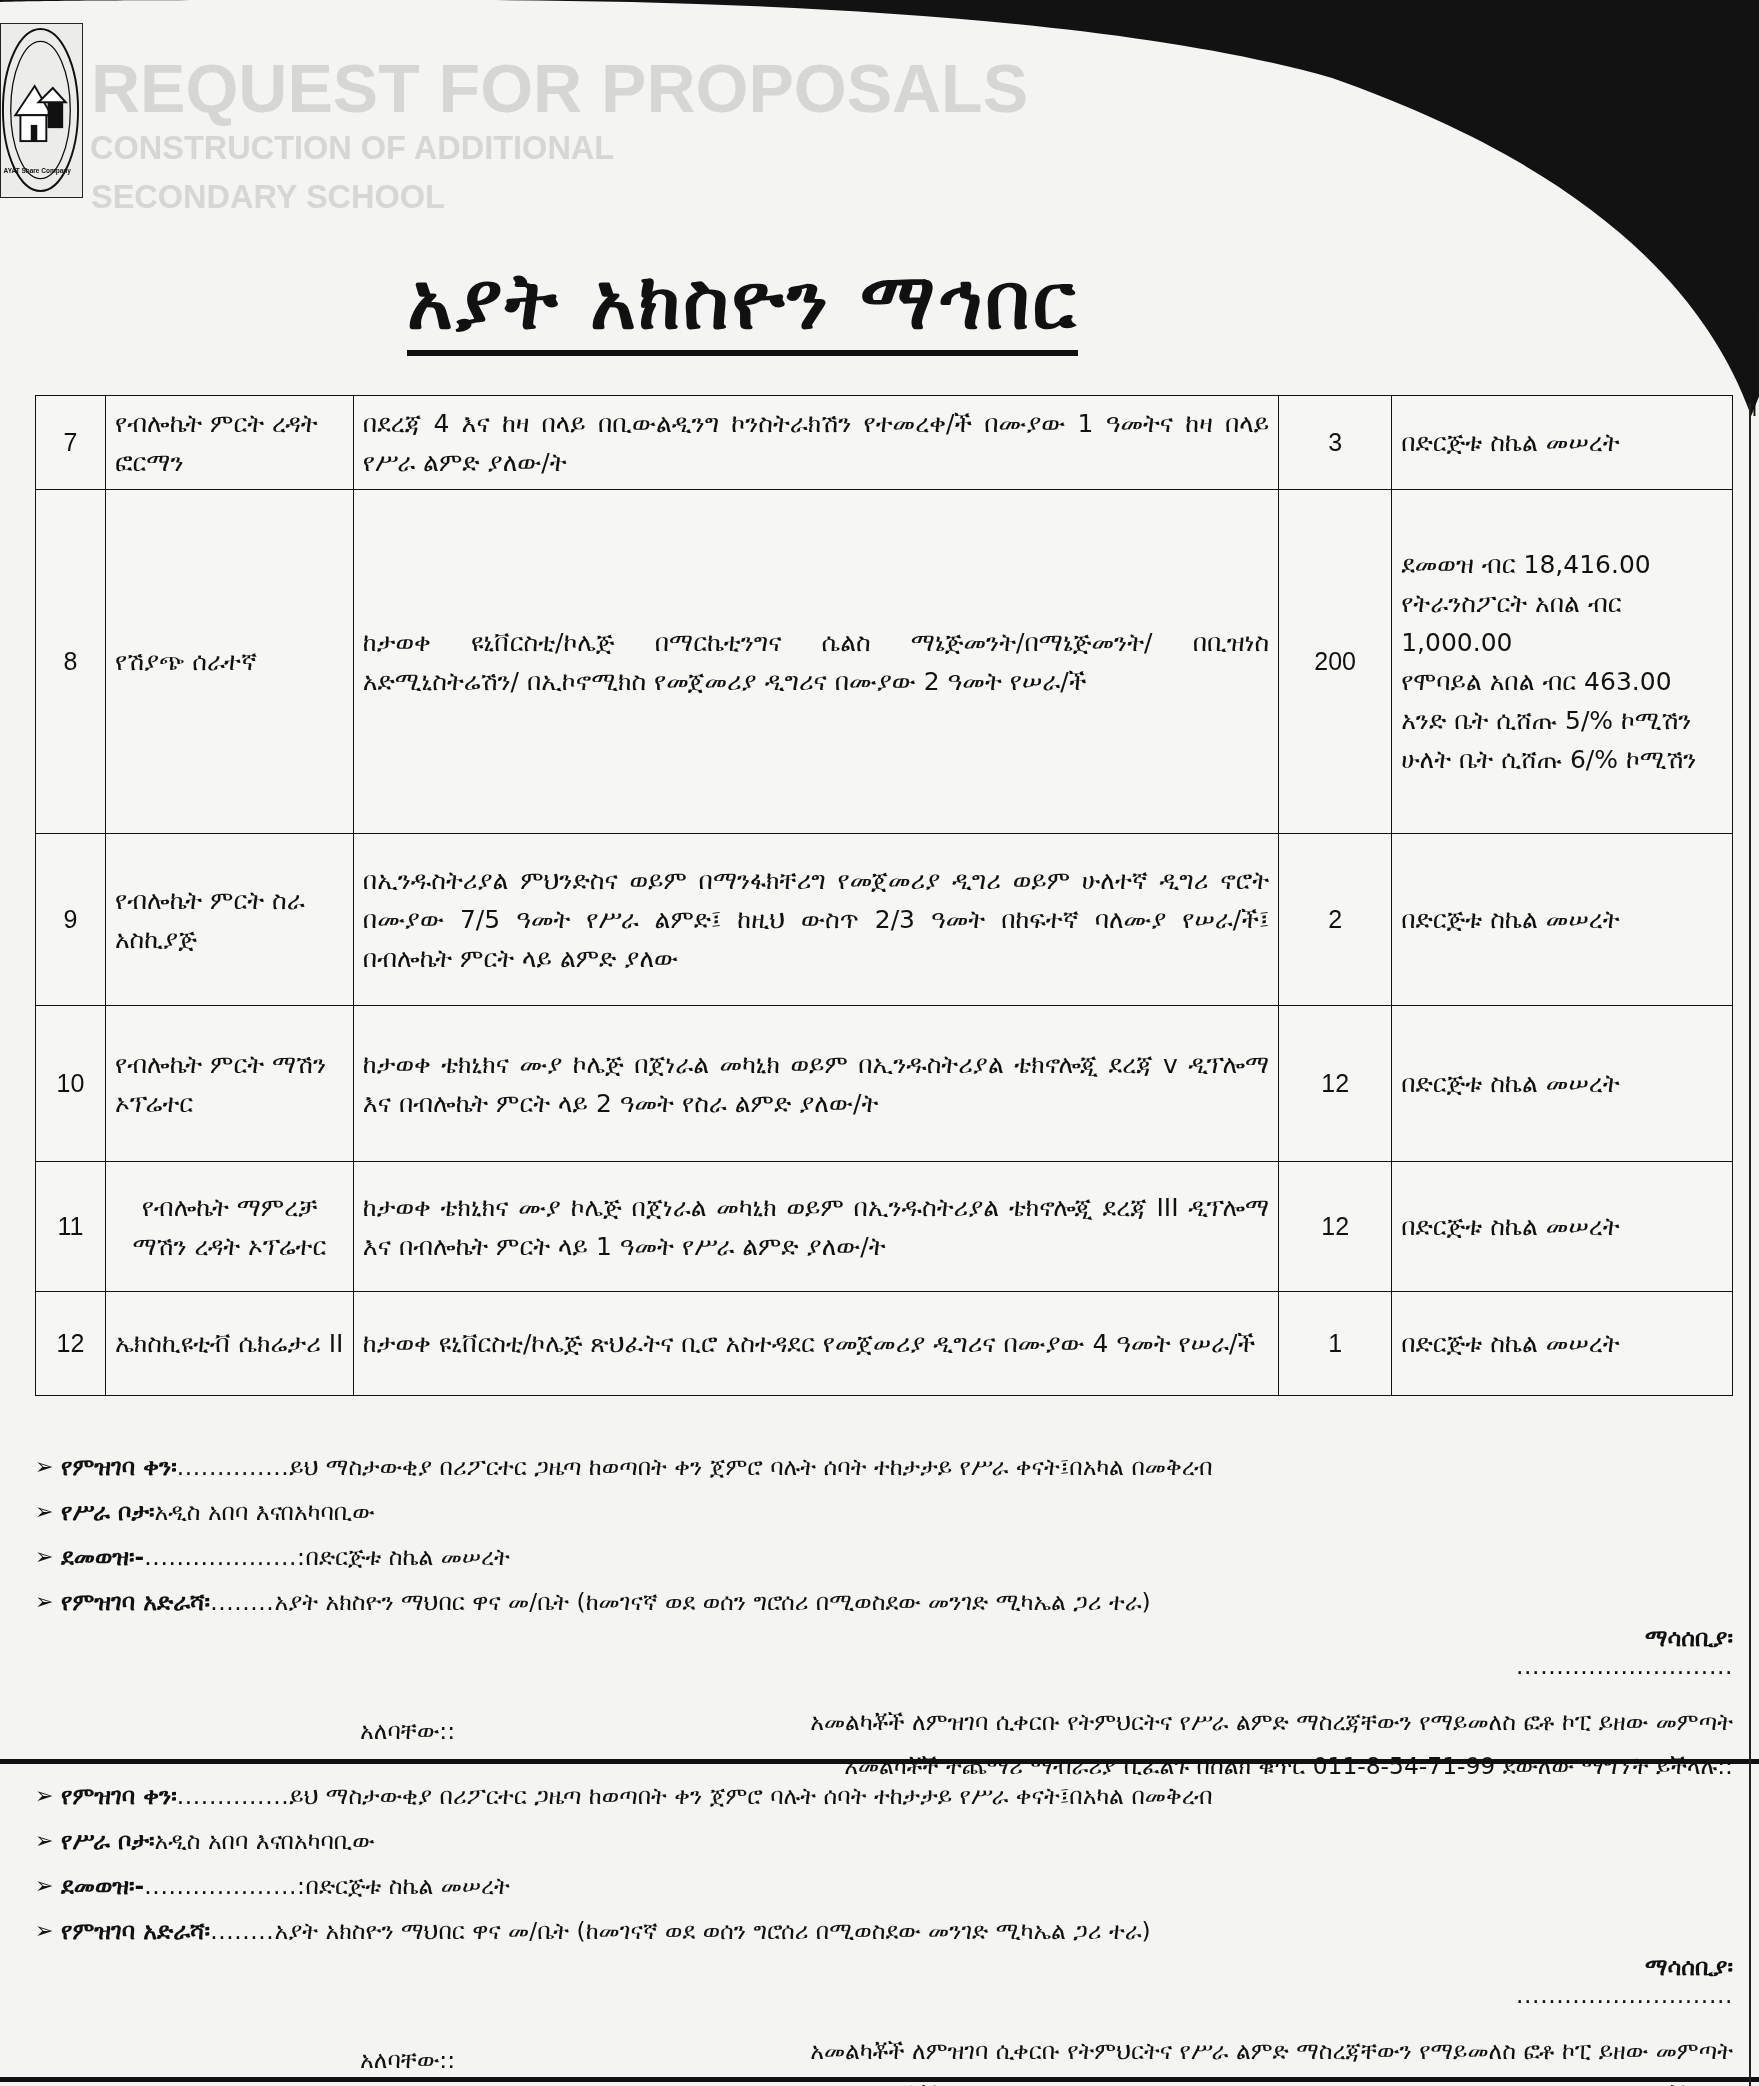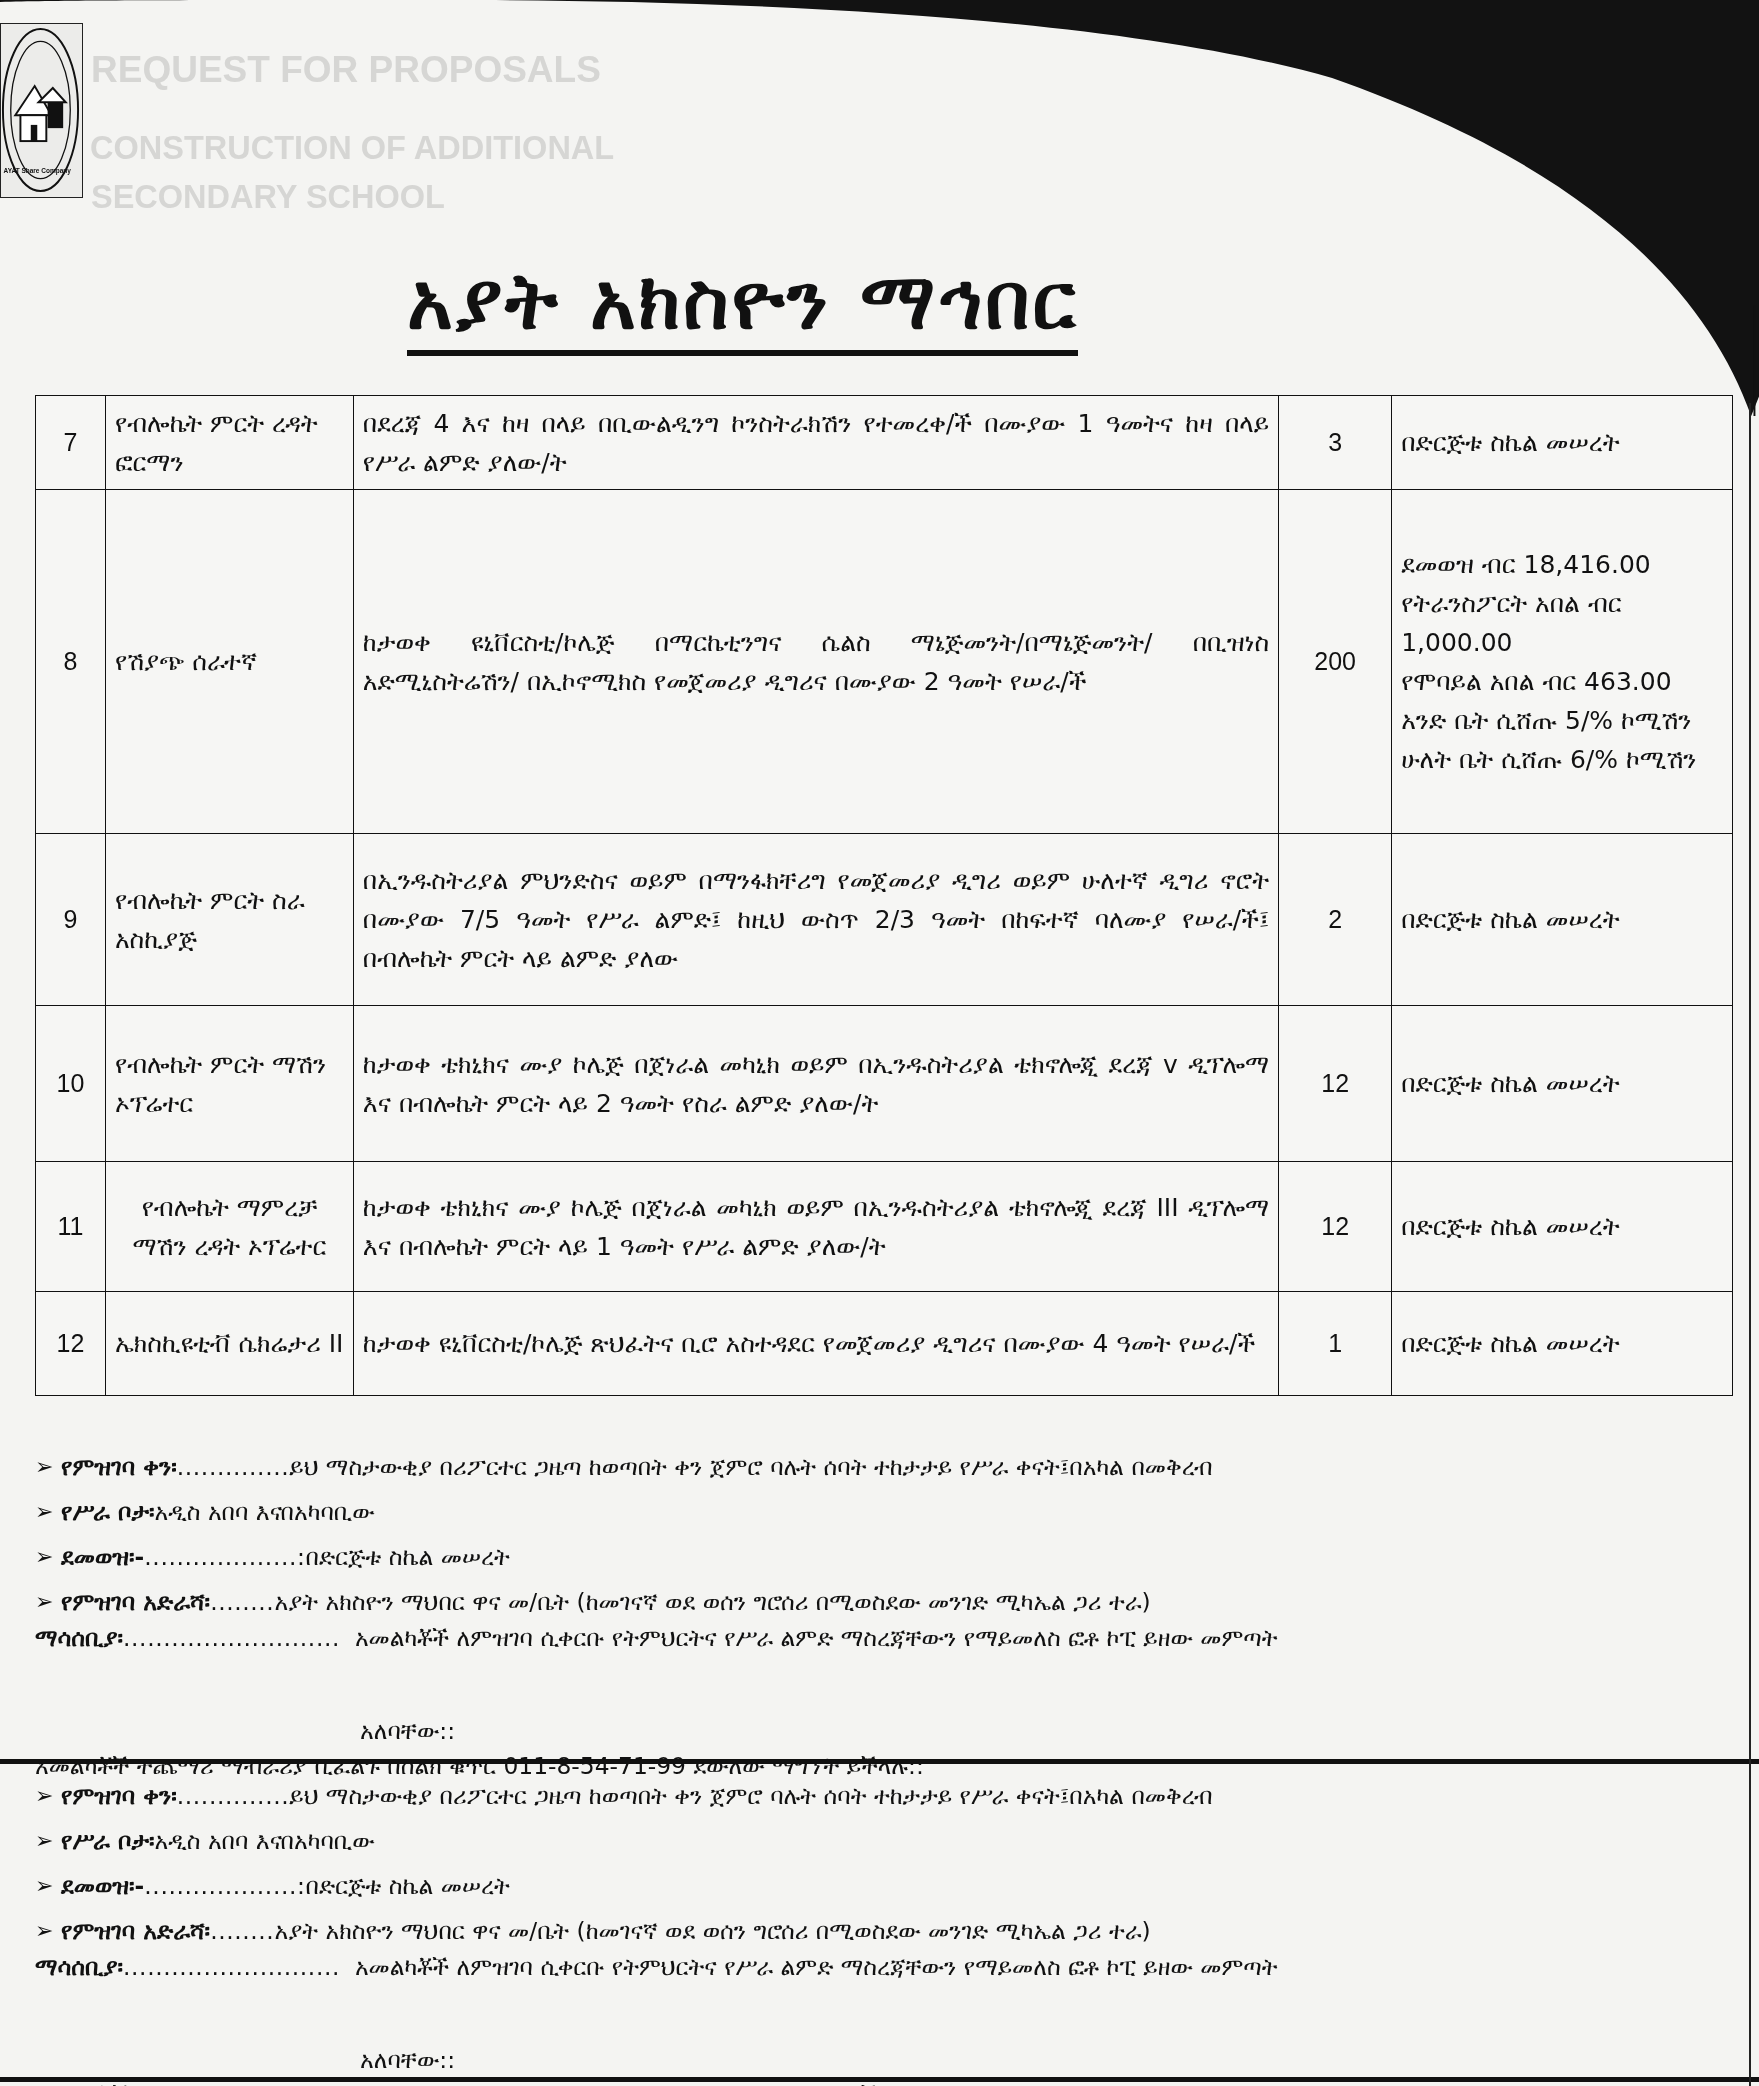--- a/index.html
+++ b/index.html
@@ -22,29 +22,29 @@
   td.qty { width: 113px; text-align: center; font-family: "Liberation Sans", sans-serif; font-size: 27px; }
   td.sal { width: 341px; }
   td.sal .line { display: block; }
 
   .notice { position: absolute; left: 35px; width: 1698px; font-size: 23.4px; }
   .notice .row { position: relative; height: 45px; display: flex; align-items: center; }
   .notice .bullet { width: 26px; font-size: 22px; }
   .notice .label { white-space: nowrap; font-weight: bold; }
   .notice .dots { letter-spacing: 0.6px; }
   .notice .value { white-space: nowrap; }
-  .notice .note-row { height: 42px; display: flex; align-items: flex-start; }
+  .notice .note-row { height: 42px; display: flex; align-items: flex-end; flex-direction: column; }
   .notice .cont { padding-left: 325px; height: 42px; display: flex; align-items: center; margin-top: 44px; }
   .sep { position: absolute; left: 0; width: 1759px; height: 5.2px; background: #111; }
   .frame-r { position: absolute; top: 403px; right: 7.8px; width: 2.6px; height: 1683px; background: #222; }
 </style>
 </head>
 <body>
 
-<div class="bg-ghost" style="left:91px;top:49px;font-size:37px;">REQUEST FOR PROPOSALS</div>
+<div class="bg-ghost" style="left:91px;top:49px;font-size:68px;">REQUEST FOR PROPOSALS</div>
 <div class="bg-ghost" style="left:90px;top:130px;font-size:32.5px;">CONSTRUCTION OF ADDITIONAL</div>
 <div class="bg-ghost" style="left:91px;top:179px;font-size:32.5px;">SECONDARY SCHOOL</div>
 
 <svg class="top-curve" viewBox="0 0 2707 640" preserveAspectRatio="none">
   <path d="M0,0 L2707,0 L2707,610 L2695,640 C2620,430 2420,250 2050,120 C1700,20 1100,0 700,0 Z" fill="#121212"></path>
   <path d="M0,0 L700,0 C300,0 120,0 0,3 Z" fill="#121212"></path>
   <line x1="2700" y1="470" x2="2700" y2="640" stroke="#111" stroke-width="3"></line>
 </svg>
 
 <div class="logo">

